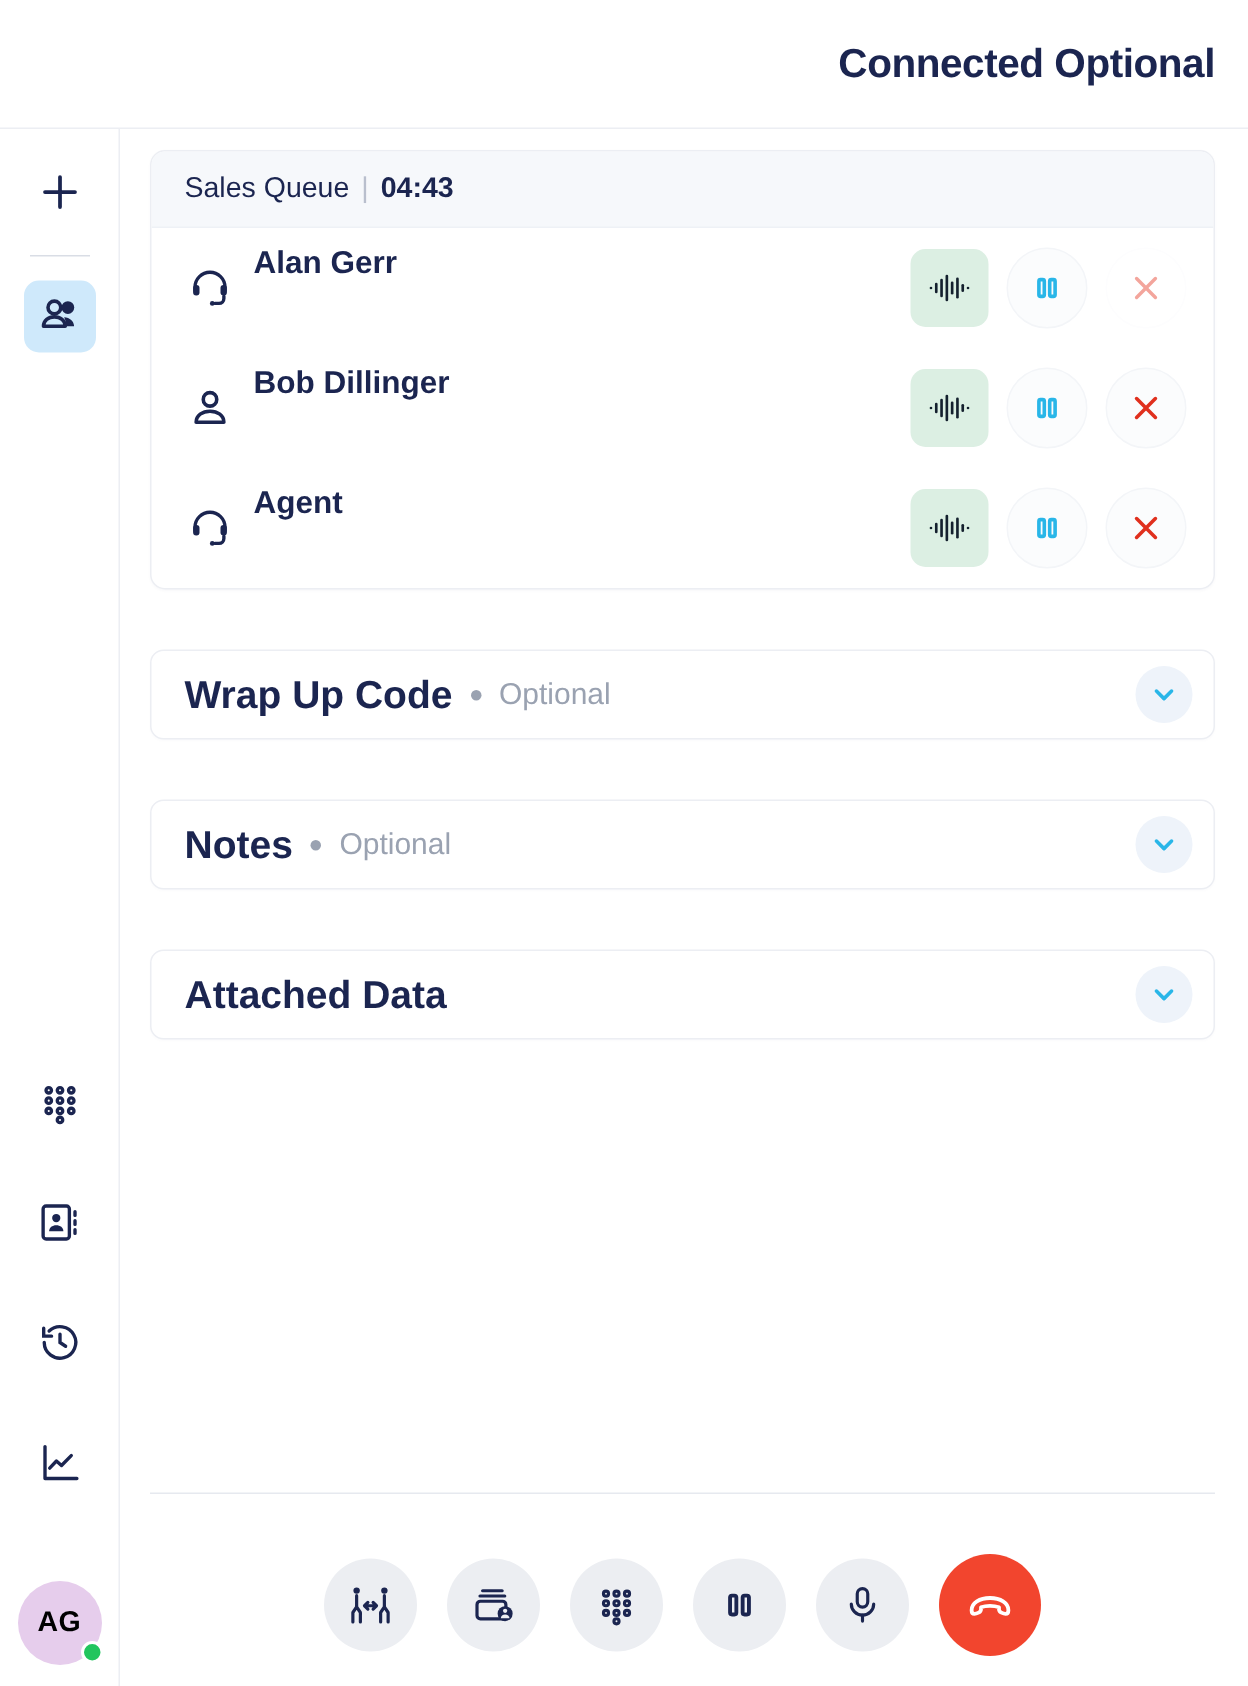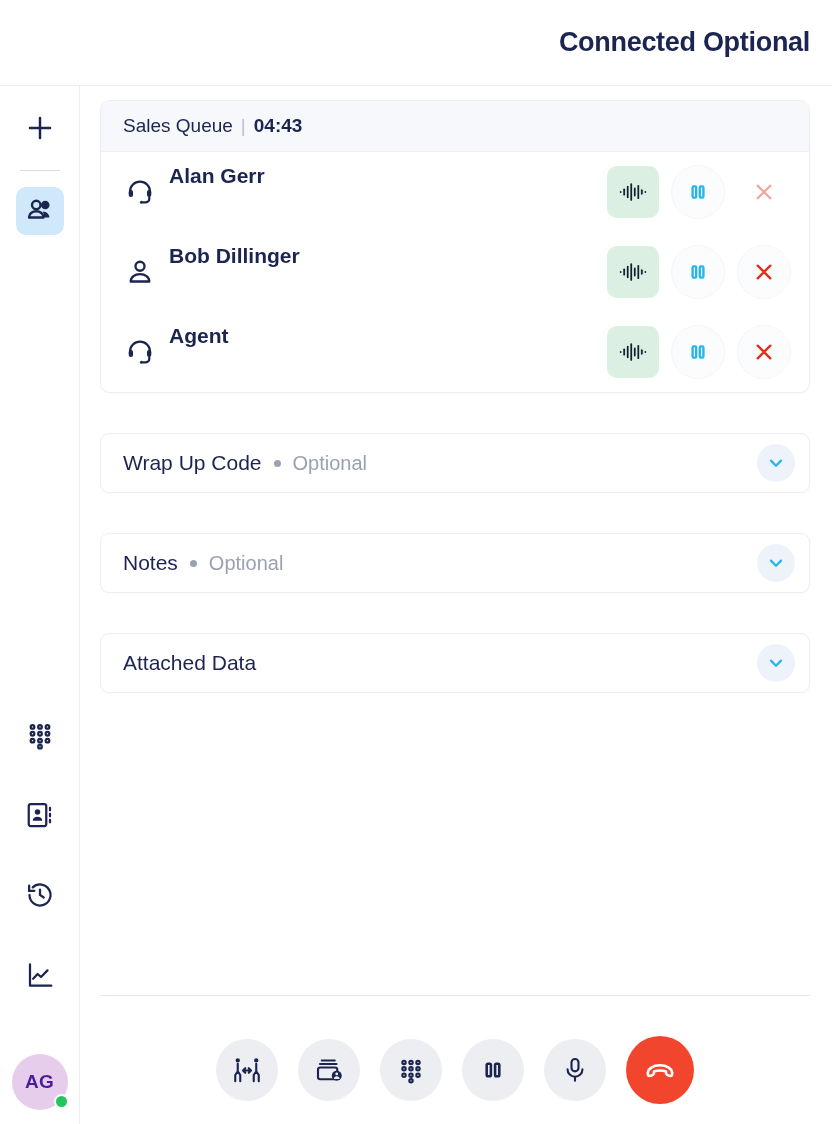--- a/index.html
+++ b/index.html
@@ -72,21 +72,21 @@
   .rail-bottom {
     position: absolute;
     bottom: 14px; left: 0; right: 0;
     display: flex; justify-content: center;
   }
   .avatar-wrap { position: relative; width: 56px; height: 56px; }
   .avatar {
     width: 56px; height: 56px; border-radius: 50%;
     background: #e6cdec;
     display: flex; align-items: center; justify-content: center;
-    font-size: 19px; font-weight: bold; color: #4c1d95;
+    font-size: 19px; font-weight: bold; color: #000000;
     letter-spacing: 0.3px;
   }
   .avatar-status {
     position: absolute; right: -1px; bottom: 1px;
     width: 15px; height: 15px; border-radius: 50%;
     background: #22c55e;
     border: 2px solid #ffffff;
   }
 
   
@@ -156,21 +156,21 @@
     margin-top: 20px;
     border: 1px solid #eceef3;
     border-radius: 9px;
     background: #ffffff;
     height: 60px;
     display: flex; align-items: center;
     padding: 0 14px 0 22px;
     box-shadow: 0 1px 2px rgba(27,37,80,0.02);
   }
   .acc-label {
-    font-size: 21px; font-weight: normal; color: #1b2550;
+    font-size: 26px; font-weight: bold; color: #1b2550;
   }
   .acc-dot {
     width: 7px; height: 7px; border-radius: 50%;
     background: #9aa2b1; margin: 0 12px;
   }
   .acc-optional { font-size: 20px; color: #9aa2b1; }
   .acc-spacer { flex: 1 1 auto; }
   .chev-circle {
     width: 38px; height: 38px; border-radius: 50%;
     background: #eef3fa;

